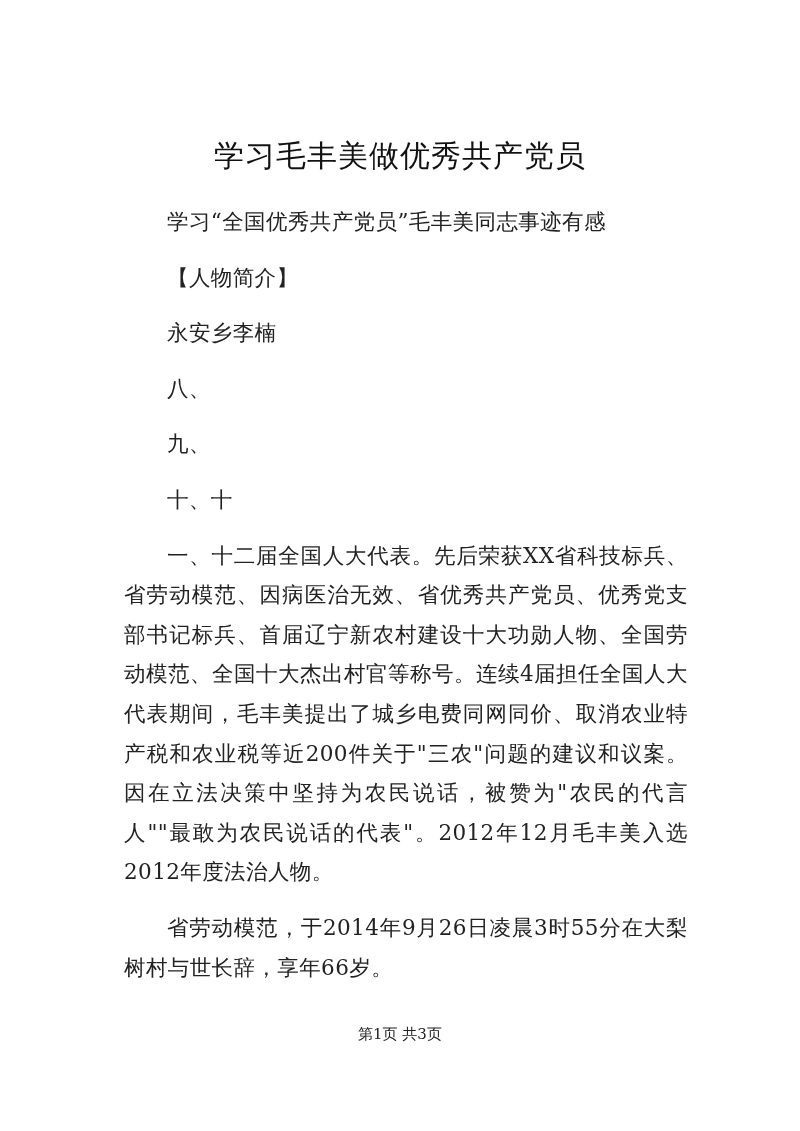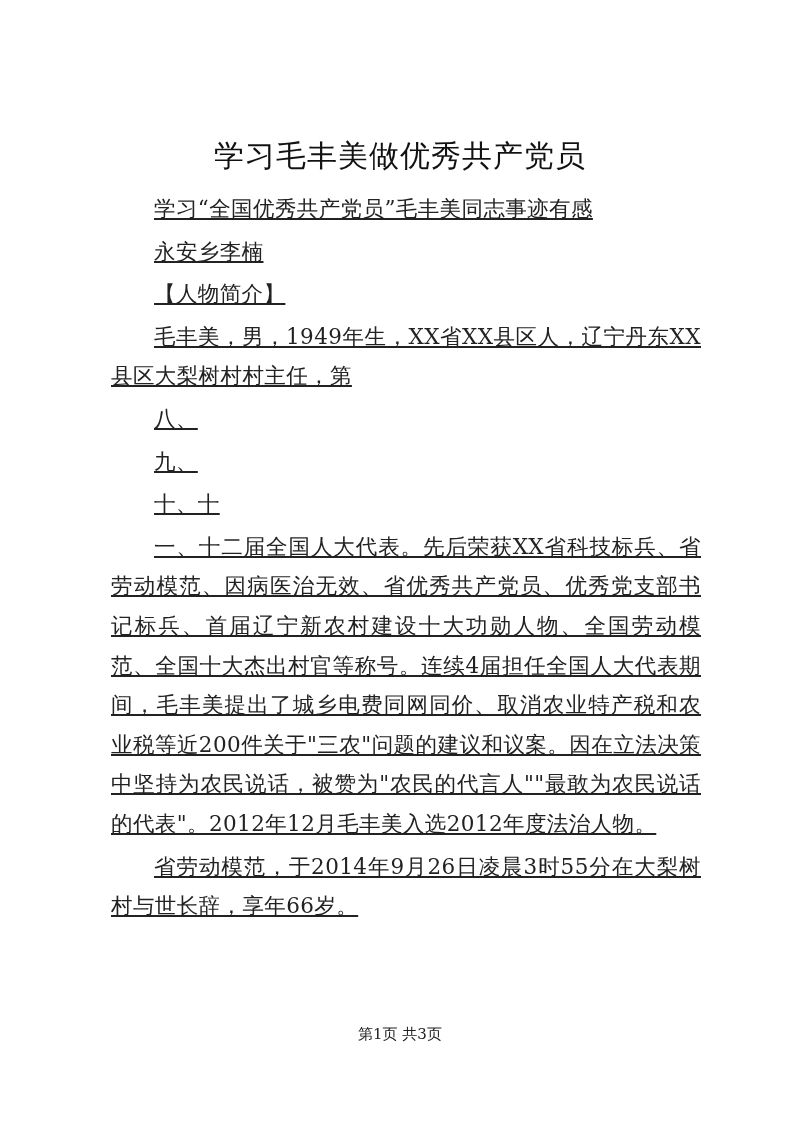--- a/index.html
+++ b/index.html
@@ -38,49 +38,47 @@
     .body {
       position: absolute;
       left: 108px;
       top: 186px;
       width: 596px;
       font-size: 21.5px;
       line-height: 39.6px;
       color: #222;
     }
     .para {
-      margin: 3px;
+      margin: 16px;
       text-indent: 43px;
       text-align: justify;
       text-align-last: left;
       letter-spacing: 0.4px;
-      text-decoration: underline;
     }
     .footer {
       position: absolute;
       left: 0;
       top: 1024px;
       width: 800px;
       text-align: center;
       font-size: 15px;
       color: #222;
       line-height: 20px;
     }
   </style>
 </head>
 <body>
 
 <div class="page">
   <h1 class="title">学习毛丰美做优秀共产党员</h1>
 
   <div class="body">
     <p class="para">学习“全国优秀共产党员”毛丰美同志事迹有感</p>
+    <p class="para">【人物简介】</p>
     <p class="para">永安乡李楠</p>
-    <p class="para">【人物简介】</p>
-    <p class="para">毛丰美，男，1949年生，XX省XX县区人，辽宁丹东XX县区大梨树村村主任，第</p>
     <p class="para">八、</p>
     <p class="para">九、</p>
     <p class="para">十、十</p>
     <p class="para">一、十二届全国人大代表。先后荣获XX省科技标兵、省劳动模范、因病医治无效、省优秀共产党员、优秀党支部书记标兵、首届辽宁新农村建设十大功勋人物、全国劳动模范、全国十大杰出村官等称号。连续4届担任全国人大代表期间，毛丰美提出了城乡电费同网同价、取消农业特产税和农业税等近200件关于"三农"问题的建议和议案。因在立法决策中坚持为农民说话，被赞为"农民的代言人""最敢为农民说话的代表"。2012年12月毛丰美入选2012年度法治人物。</p>
     <p class="para">省劳动模范，于2014年9月26日凌晨3时55分在大梨树村与世长辞，享年66岁。</p>
   </div>
 
   <div class="footer">第1页 共3页</div>
 </div>
 

